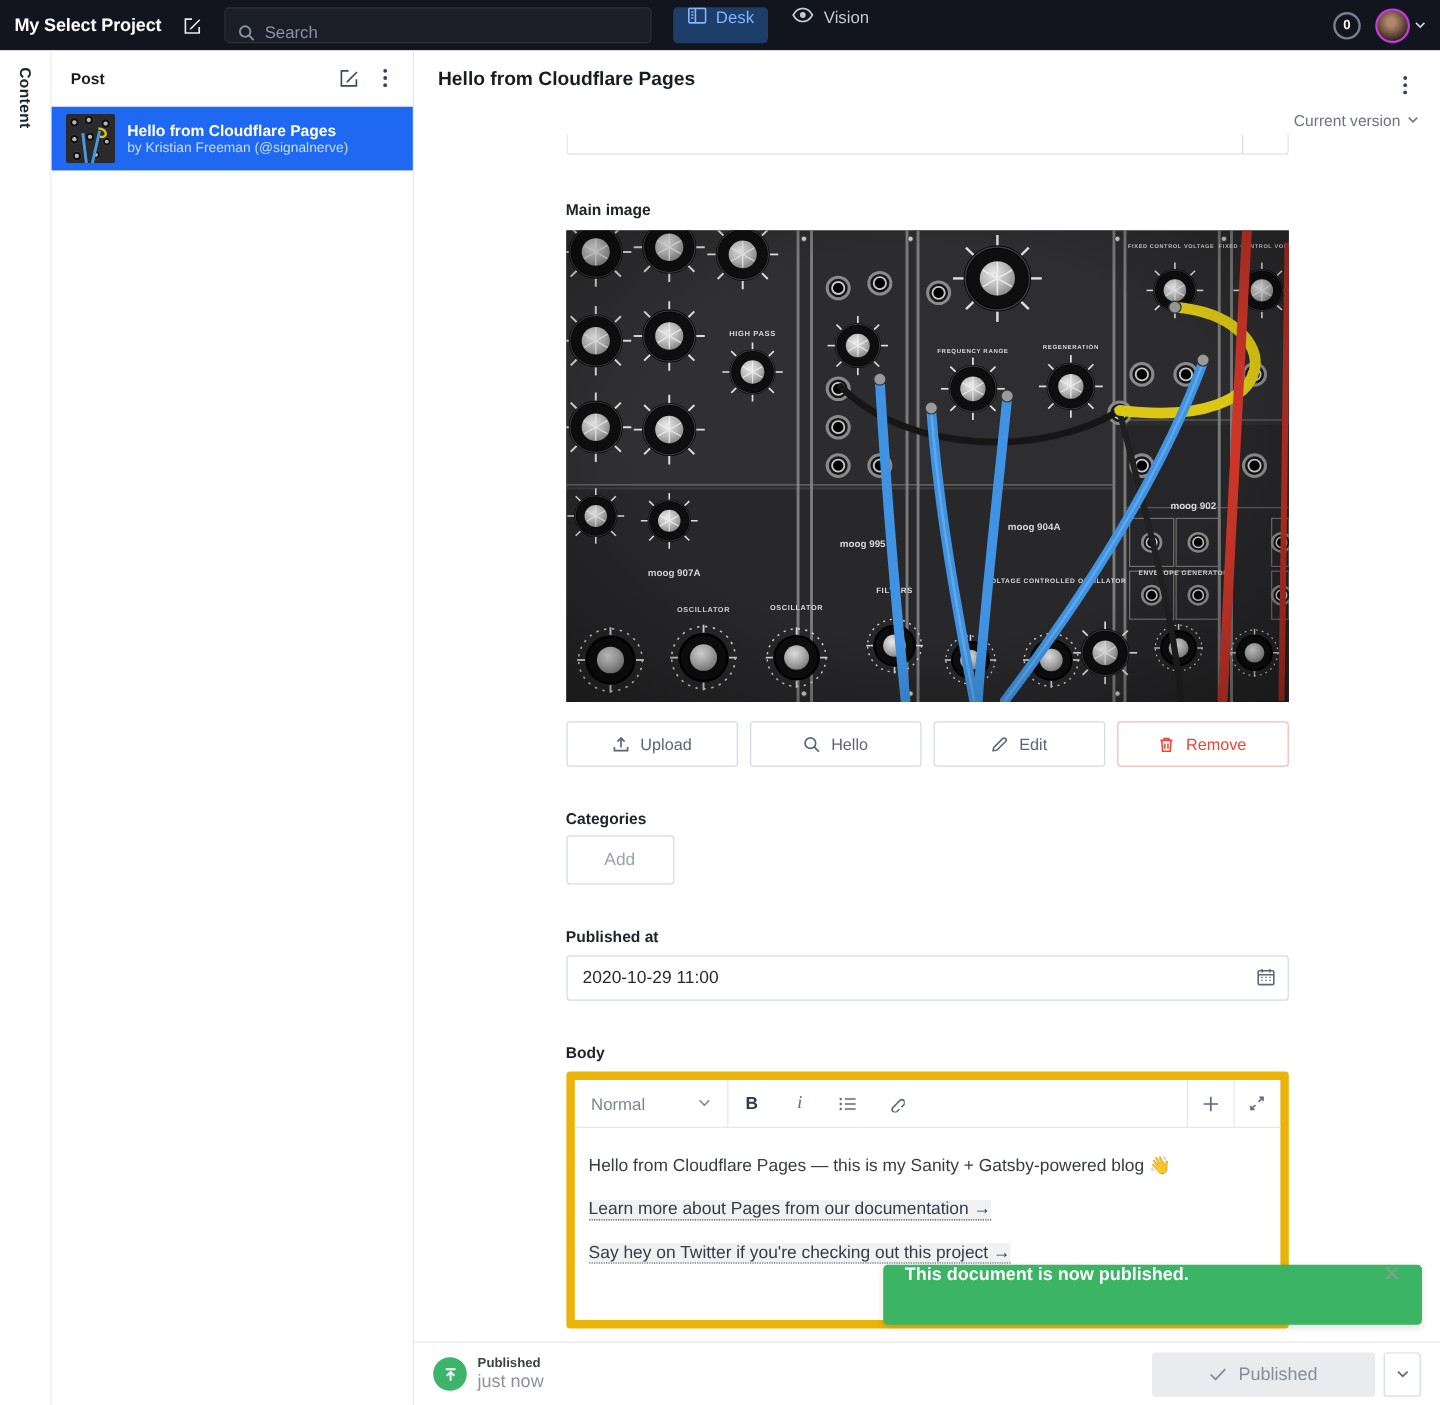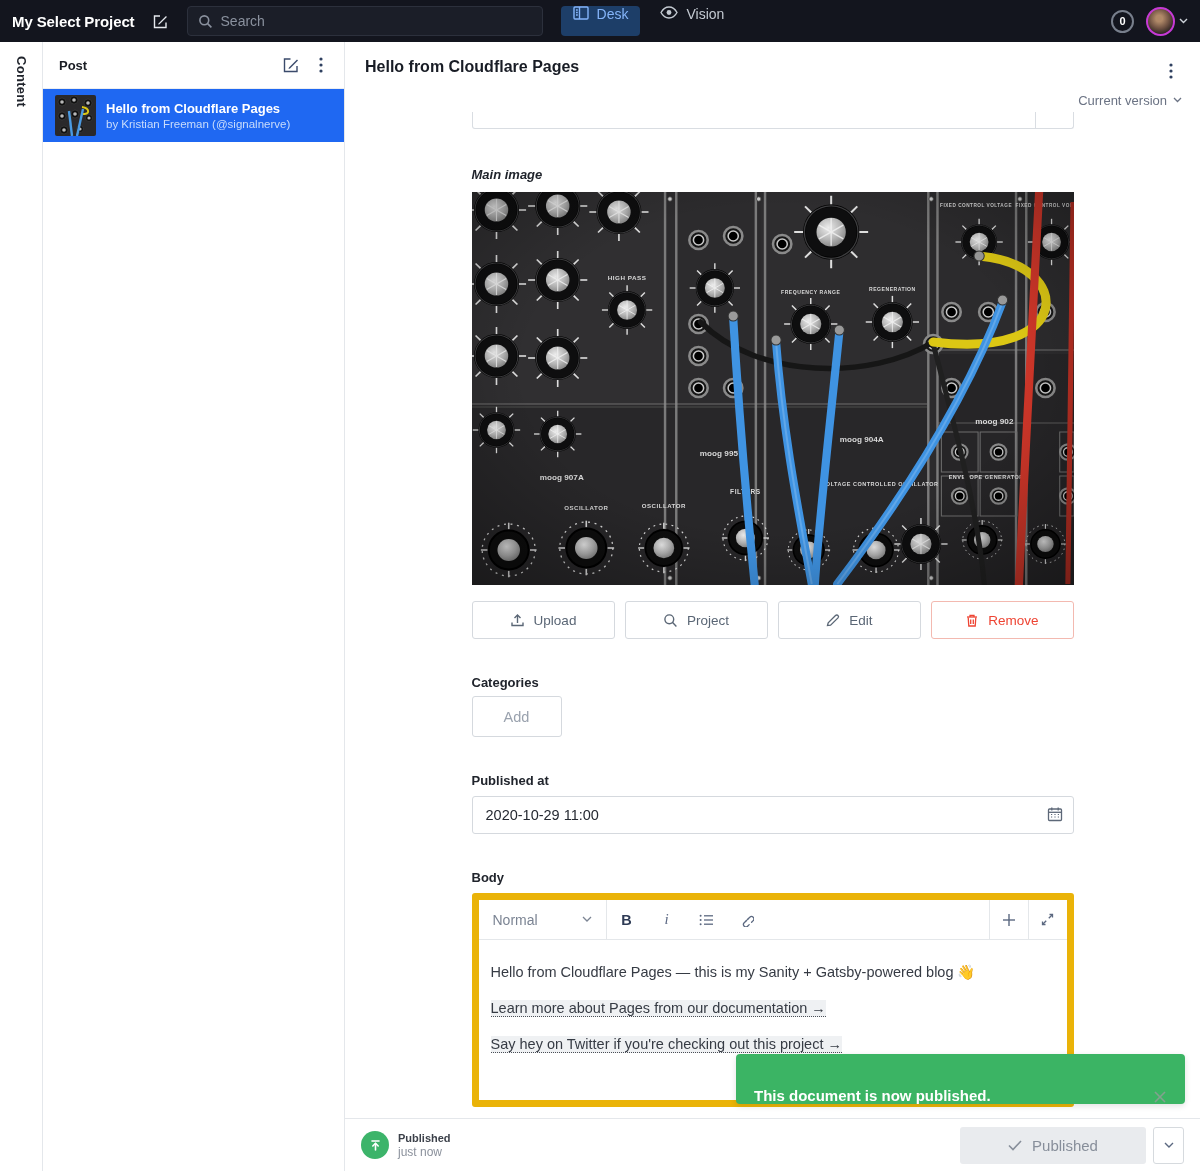--- a/index.html
+++ b/index.html
@@ -7,21 +7,21 @@
     font-family:"Liberation Sans", sans-serif; }
   button { font-family:inherit; background:none; border:none; cursor:pointer; padding:0; }
   .app { width:1200px; height:1171px; display:flex; flex-direction:column; }
 
   
   .topbar { height:42px; background:#13151e; display:flex; align-items:center;
     padding:0 12px; gap:14px; flex-shrink:0; }
   .tb-title { color:#fff; font-size:15px; font-weight:700; letter-spacing:-.1px; white-space:nowrap; cursor:pointer; }
   .tb-compose { width:24px; height:24px; display:flex; align-items:center; justify-content:center; }
   .tb-search { width:356px; height:30px; background:#1b1e28; border:1px solid #2c303c;
-    border-radius:4px; display:flex; align-items:center; padding:0 10px; gap:8px; }
+    border-radius:4px; display:flex; align-items:flex-end; padding:0 10px; gap:8px; }
   .tb-search input { flex:1; background:transparent; border:none; outline:none;
     color:#dfe2e6; font-size:14px; }
   .tb-search input::placeholder { color:#8a919e; }
   .tb-tabs { display:flex; gap:8px; margin-left:4px; }
   .tb-tab { display:flex; align-items:flex-start; gap:8px; height:30px; padding:0 12px;
     border-radius:4px; color:#c4cad2; font-size:14px; }
   .tb-tab.active { background:#1d3e68; color:#84b4f9; }
   .tb-right { margin-left:auto; display:flex; align-items:center; gap:12px; }
   .tb-badge { width:23px; height:23px; border-radius:50%; border:2px solid #787f8c;
     color:#fff; font-size:11px; font-weight:700; display:flex; align-items:center; justify-content:center; }
@@ -55,21 +55,21 @@
   .doc-header h1 { font-size:16px; font-weight:600; color:#181c25; flex:1; line-height:22px; }
   .version-row { height:26px; display:flex; justify-content:flex-end; padding:2px 18px 0 0; }
   .version-btn { display:flex; align-items:center; gap:6px; font-size:13px; color:#6b7384;margin-left:22px; }
 
   .doc-scroll { flex:1; overflow:hidden; min-height:0; }
   .form-col { width:602px; margin:0 auto; }
   .slug-partial { height:17px; border:1px solid #d9dde2; border-top:none;
     border-radius:0 0 3px 3px; position:relative; }
   .slug-divider { position:absolute; right:37px; top:0; bottom:0; width:1px; background:#d9dde2; }
   .field-label { display:block; font-size:13px; font-weight:600; color:#20242c; margin:36px 0 8px; }
-  .field-label.first { margin:38px 0 10px;font-style:italic; }
+  .field-label.first { margin:38px 0 10px; }
   .field-label.tight { margin-bottom:6px; }
 
   .image-box { width:602px; height:393px; background:#2c2b2d; cursor:pointer; }
   .image-box svg { display:block; width:100%; height:100%; }
   .img-buttons { margin-top:16px; display:grid; grid-template-columns:repeat(4,1fr); gap:10px; }
   .ibtn { height:38px; border:1px solid #d5d9de; border-radius:3px; background:#fff;
     display:flex; align-items:center; justify-content:center; gap:9px; font-size:13.5px; color:#5a6675; }
   .ibtn.danger { color:#ee4433; border-color:#f3b9b0; }
 
   .add-btn { width:90px; height:41px; border:1px solid #d5d9de; border-radius:3px;
@@ -87,33 +87,33 @@
   .ed-btn { width:40px; display:flex; align-items:center; justify-content:center; color:#5b6880; }
   .ed-bold { font-size:14.5px; font-weight:700; color:#2e3b55; }
   .ed-italic { font-family:"Liberation Serif", serif; font-style:italic; font-size:15px; color:#5d6a85; }
   .ed-spacer { flex:1; }
   .ed-sq { width:39px; border-left:1px solid #e4e7ea; }
   .ed-content { padding:22px 12px 30px; min-height:160px; }
   .ed-content p { margin:0 0 14px; font-size:14.5px; color:#363b44; line-height:1.5; }
   .ed-link { background:#eff1f3; border-bottom:1px dotted #4a4f57; color:#363b44; cursor:pointer; }
 
   .toast { position:absolute; right:15px; bottom:67px; width:449px; height:50px;
-    background:#3bb464; border-radius:4px; display:flex; align-items:flex-end;
+    background:#3bb464; border-radius:4px; display:flex; align-items:flex-start;
     padding:0 18px; color:#fff; font-size:15px; font-weight:600; z-index:5;
     box-shadow:0 2px 6px rgba(0,0,0,.12); }
   .toast-close { margin-left:auto; display:flex; align-items:center; }
 
   .doc-footer { height:53px; border-top:1px solid #e4e7eb; background:#fff; display:flex;
     align-items:center; padding:0 16px; gap:10px; flex-shrink:0; }
   .pub-status { display:flex; align-items:center; gap:9px; cursor:pointer; }
   .pub-icon { width:28px; height:28px; border-radius:50%; background:#3cb46a;
     display:flex; align-items:center; justify-content:center; }
   .pub-text { display:flex; flex-direction:column; gap:1px; }
   .pub-title { font-size:11px; font-weight:600; color:#3c414a; }
-  .pub-time { font-size:12px; color:#8b919c; }
+  .pub-time { font-size:15px; color:#8b919c; }
   .footer-actions { margin-left:auto; display:flex; align-items:center; gap:7px; }
   .publish-btn { width:186px; height:37px; background:#e9ebee; border-radius:3px;
     color:#878e9a; font-size:15px; display:flex; align-items:center; justify-content:center; gap:10px; }
   .publish-menu-btn { width:31px; height:37px; background:#fff; border:1px solid #d6dade;
     border-radius:3px; display:flex; align-items:center; justify-content:center; }
 
   .ph-label { font-weight:700; letter-spacing:.5px; }
 </style>
 </head>
 <body>
@@ -441,21 +441,21 @@
                   <path d="M4.5 5 L7.5 2 L10.5 5"></path>
                   <path d="M2 9.5 V12.5 H13 V9.5"></path>
               </svg>
               <span>Upload</span>
             </button>
             <button class="ibtn">
               <svg width="15" height="15" viewBox="0 0 15 15" fill="none" stroke="#5a6675" stroke-width="1.4">
                 <circle cx="6.3" cy="6.3" r="4.4"></circle>
                   <line x1="9.6" y1="9.6" x2="13.4" y2="13.4"></line>
               </svg>
-              <span>Project</span>
+              <span>Hello</span>
             </button>
             <button class="ibtn">
               <svg width="15" height="15" viewBox="0 0 15 15" fill="none" stroke="#5a6675" stroke-width="1.3">
                 <path d="M2.5 12.5 L3.2 9.8 L10.5 2.5 C11.2 1.8 12.4 1.8 13 2.5 C13.6 3.1 13.6 4.2 13 4.9 L5.6 12.2 L2.5 12.5 Z"></path>
               </svg>
               <span>Edit</span>
             </button>
             <button class="ibtn danger">
               <svg width="14" height="15" viewBox="0 0 14 15" fill="none" stroke="#ee4433" stroke-width="1.3">
                 <path d="M2 4 H12"></path>

